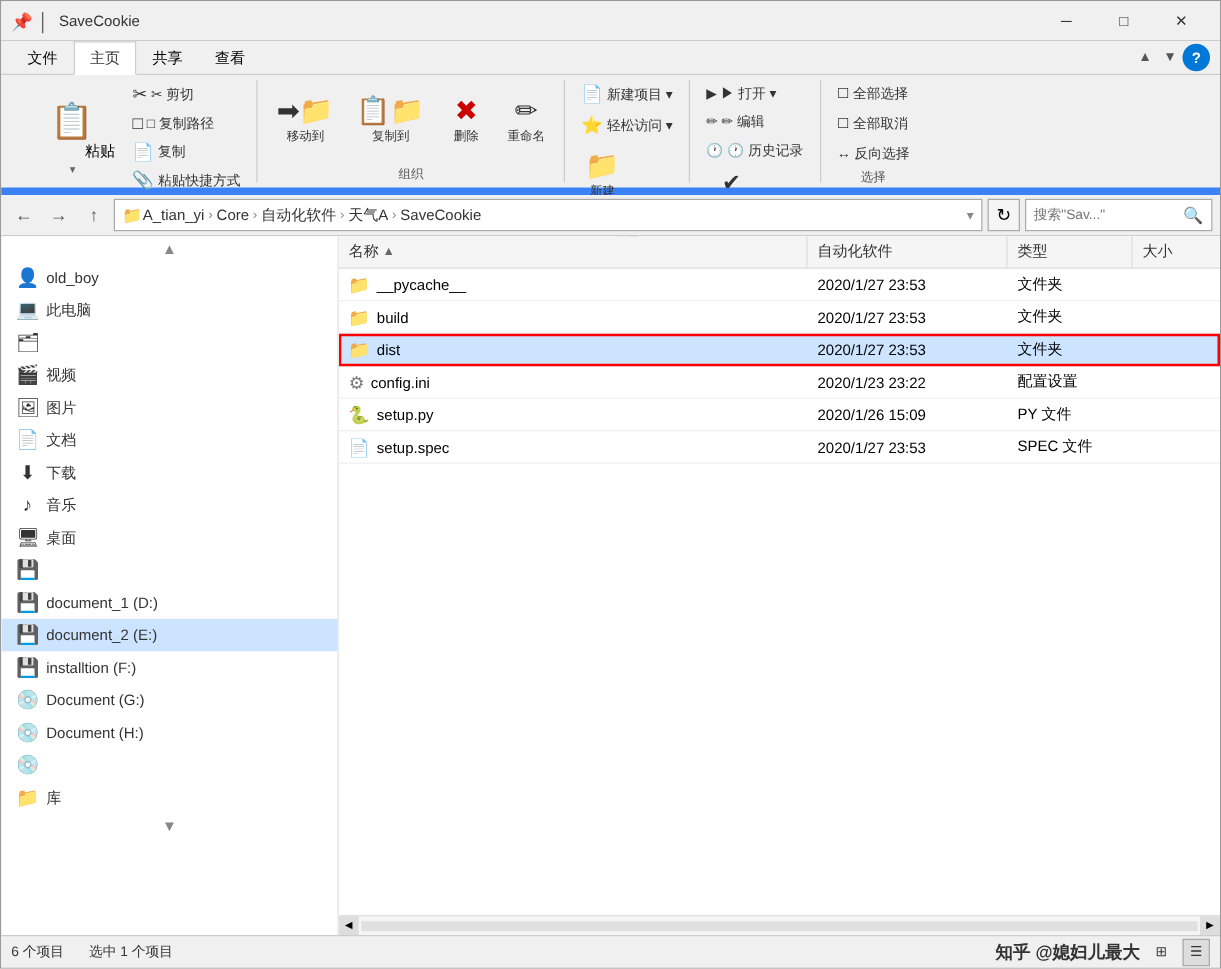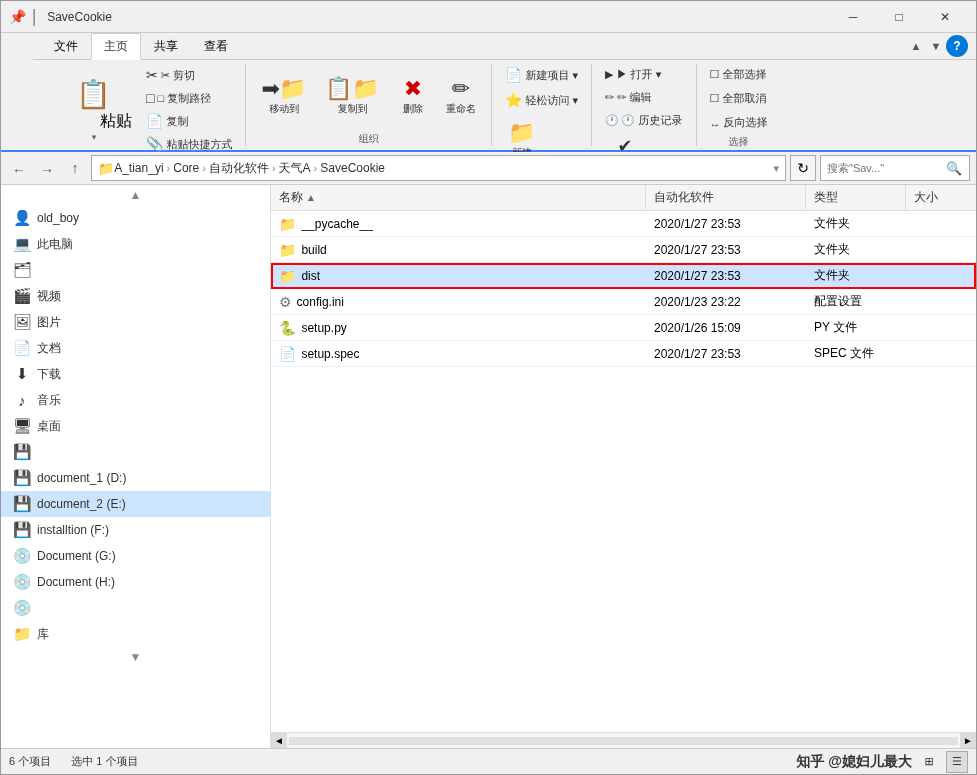--- a/index.html
+++ b/index.html
@@ -57,22 +57,21 @@
       font-size: 12px;
       color: #333;
       cursor: pointer;
       border: none;
       background: transparent;
     }
 
     
     .ribbon {
       background: #f0f0f0;
-      border-bottom: 2px solid #3b82f6;
-      padding-left: 32px;
+      border-bottom: 6px solid #3b82f6;
     }
     .ribbon-tabs {
       display: flex;
       padding: 0 8px;
       border-bottom: 1px solid #ccc;
     }
     .ribbon-tab {
       padding: 4px 12px;
       font-size: 12px;
       cursor: pointer;
@@ -442,21 +441,21 @@
         <div class="help-btn">?</div>
       </div>
     </div>
 
     <div class="ribbon-content">
 
       <div class="ribbon-group clipboard-group">
         <div class="ribbon-group-buttons">
           <div class="clipboard-big">
             <div style="font-size:28px;">📋</div>
-            <span style="font-size:16px;margin-left:44px;">粘贴</span>
+            <span style="font-size:12px;margin-left:44px;">粘贴</span>
             <span style="font-size:9px; color:#666;">▾</span>
           </div>
           <div class="clipboard-smalls">
             <div class="ribbon-btn-small">
               <span class="small-icon">✂</span>
               <span>✂ 剪切</span>
             </div>
             <div class="ribbon-btn-small">
               <span class="small-icon">□</span>
               <span>□ 复制路径</span>

